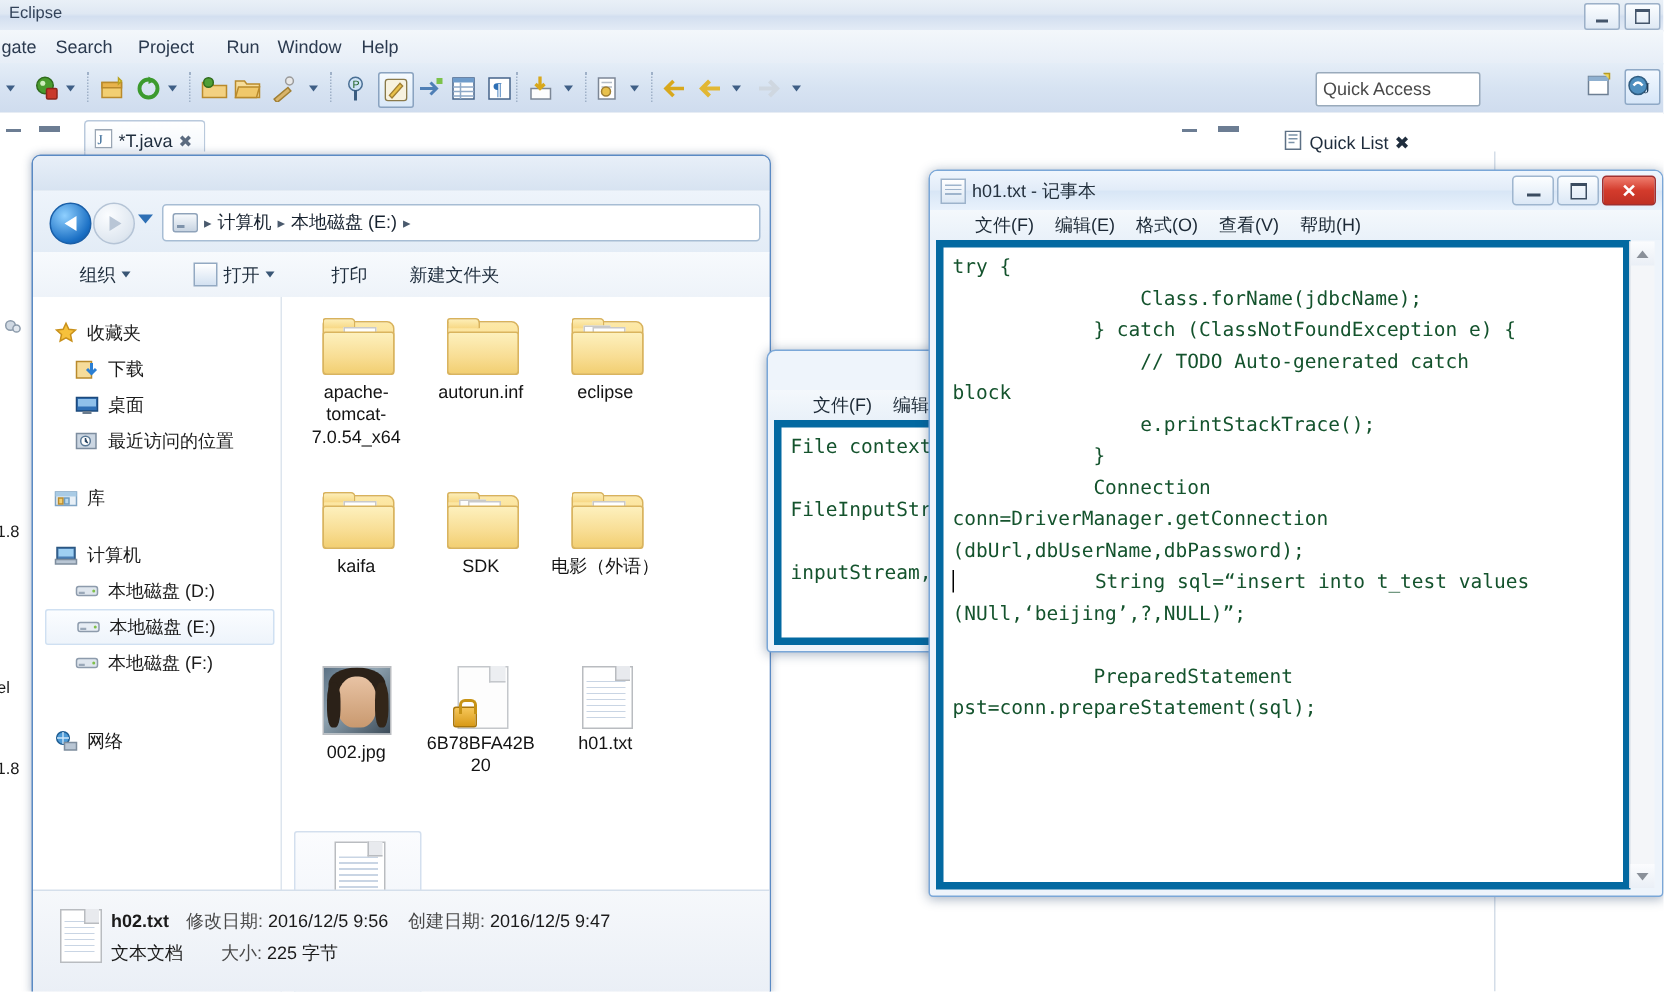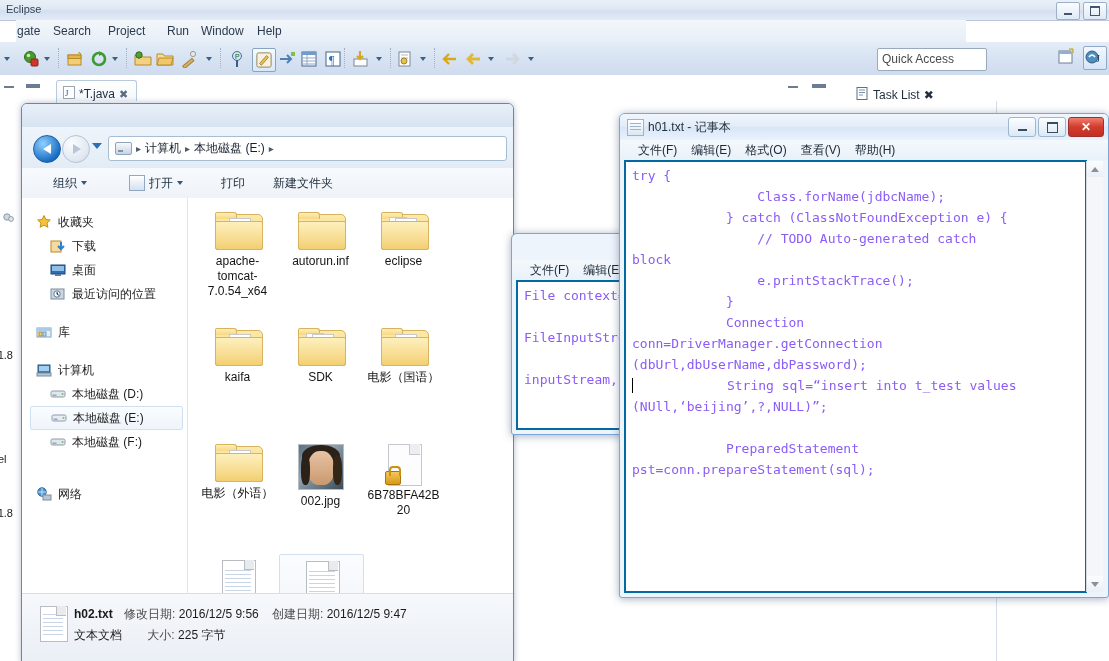--- a/index.html
+++ b/index.html
@@ -21,21 +21,21 @@
   .ecl-winbtns{position:absolute;right:2px;top:2px;display:flex;gap:3px;}
   .ecl-winbtn{
     width:22px;height:16px;border:1px solid #9cb0c8;border-radius:2px;
     background:linear-gradient(to bottom,#fbfdff,#dfe9f5);
     display:flex;align-items:center;justify-content:center;
   }
   .ecl-winbtn i{display:block;}
   .ic-min{width:8px;height:2px;background:#44556b;margin-top:5px;}
   .ic-restore{width:8px;height:7px;border:1px solid #44556b;border-top-width:2px;}
   .ecl-menubar{
-    position:absolute;left:16px;top:20px;width:950px;height:22px;
+    position:absolute;left:0;top:20px;width:1109px;height:22px;
     background:linear-gradient(to bottom,#f3f7fb,#e7eef7);
     border-bottom:1px solid #cdd9e8;
   }
   .ecl-menubar .mi{
     position:absolute;top:3px;font-size:12px;color:#2b3a4f;padding:1px 5px;
   }
   .ecl-toolbar{
     position:absolute;left:0;top:42px;width:1109px;height:33px;
     background:linear-gradient(to bottom,#e4edf7 0%,#d7e3f2 50%,#cfdcee 100%);
     border-bottom:1px solid #b7c6da;
@@ -202,28 +202,28 @@
     background:linear-gradient(to bottom,#f0f6fd 0%,#e2ecf8 48%,#d8e6f6 52%,#e9f2fc 100%);
   }
   .np-ticon{position:absolute;left:7px;top:5px;width:15px;height:15px;
     background:linear-gradient(to bottom,#ffffff,#dbe7f4);border:1px solid #9db3cb;}
   .np-ticon::after{content:"";position:absolute;left:2px;top:3px;right:2px;height:8px;
     background:repeating-linear-gradient(to bottom,#9eb4cc 0,#9eb4cc 1px,transparent 1px,transparent 3px);}
   .np-ttext{position:absolute;left:28px;top:5px;font-size:12px;color:#25323f;}
   .np-menu{
     position:absolute;left:0;top:26px;right:0;height:20px;
     background:linear-gradient(to bottom,#f4f8fc,#e9f1f9);
-    display:flex;align-items:center;padding-left:12px;gap:2px;
+    display:flex;align-items:center;padding-left:24px;gap:2px;
   }
   .np-menu span{font-size:12px;color:#1c2936;padding:1px 6px;}
   .np-text{
     position:absolute;left:4px;top:46px;right:4px;bottom:4px;
-    background:#ffffff;border:2px solid #0369a1;
+    background:#ffffff;border:5px solid #0369a1;
     font-family:"DejaVu Sans Mono","Liberation Mono",monospace;
-    font-size:13px;line-height:21px;color:#8b5cf6;
+    font-size:13px;line-height:21px;color:#14532d;
     padding:3px 6px;white-space:pre-wrap;overflow:hidden;
   }
   .np-wbtns{position:absolute;right:4px;top:3px;display:flex;gap:2px;}
   .np-wb{width:26px;height:18px;border:1px solid #9fb6cf;border-radius:3px;
     background:linear-gradient(to bottom,#fcfeff,#dce8f6);display:flex;align-items:center;justify-content:center;}
   .np-wb.close{width:34px;border:1px solid #a03030;
     background:linear-gradient(to bottom,#ef7d6e 0%,#d33b2c 50%,#c03024 100%);color:#fff;
     font-size:12px;font-weight:bold;line-height:16px;}
   .np-wb .g-min{width:9px;height:2px;background:#3b4c60;margin-top:6px;}
   .np-wb .g-max{width:9px;height:8px;border:1px solid #3b4c60;border-top-width:2px;}
@@ -442,21 +442,21 @@
       <div class="mini-restore"></div>
     </div>
 
   <div class="tasklist-tab">
     <span>
       <svg width="13" height="13" viewBox="0 0 13 13">
           <rect x="1" y="0.5" width="10" height="12" fill="#fff" stroke="#5d7085"></rect>
           <path d="M3 3h6M3 5.5h6M3 8h4" stroke="#7b92a8"></path>
         </svg>
     </span>
-    <span>Task List</span>
+    <span>Quick List</span>
     <span class="x">✖</span>
   </div>
 
   <div class="ecl-left-strip">
     <div class="tree-frag" style="left:-6px;top:248px">-1.8</div>
     <div class="tree-frag" style="left:-2px;top:352px">el</div>
     <div class="tree-frag" style="left:-6px;top:406px">-1.8</div>
     <div style="position:absolute;left:2px;top:110px">
       <svg width="14" height="14" viewBox="0 0 14 14">
           <circle cx="5" cy="6" r="3.2" fill="#cfd8e2" stroke="#8c9bab"></circle>
@@ -675,29 +675,20 @@
           <div class="folder multi">
             <div class="back"></div>
               <div class="tab"></div>
               <div class="page2"></div>
               <div class="page"></div>
               <div class="front"></div>
           </div>
           <div class="file-name">SDK</div>
         </div>
 
-        <div class="file-cell">
-          <div class="folder">
-            <div class="back"></div>
-              <div class="tab"></div>
-              <div class="page"></div>
-              <div class="front"></div>
-          </div>
-          <div class="file-name">电影（国语）</div>
-        </div>
 
         <div class="file-cell">
           <div class="folder">
             <div class="back"></div>
               <div class="tab"></div>
               <div class="page"></div>
               <div class="front"></div>
           </div>
           <div class="file-name">电影（外语）</div>
         </div>

